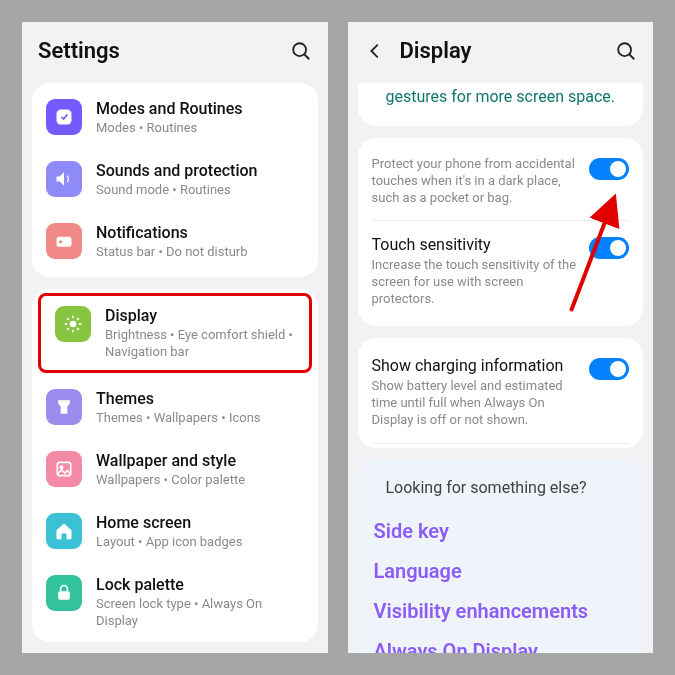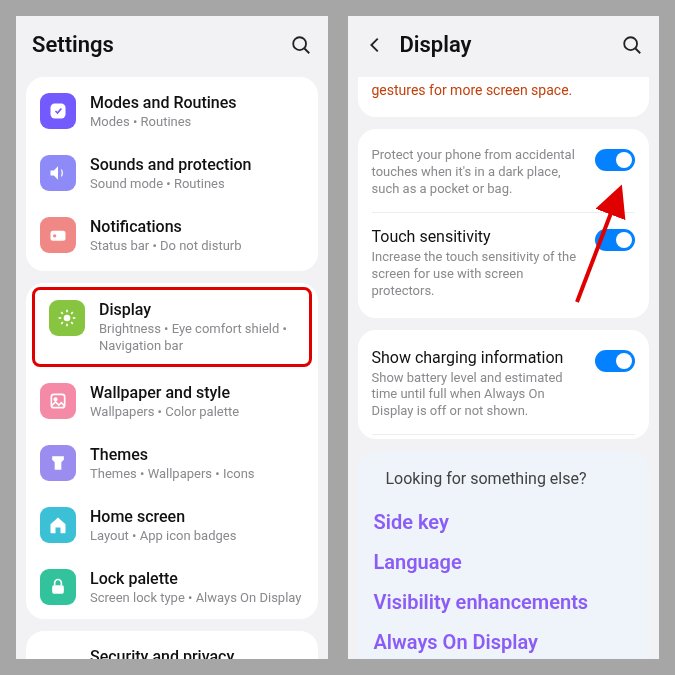--- a/index.html
+++ b/index.html
@@ -6,21 +6,21 @@
   body {
     font-family: -apple-system, BlinkMacSystemFont, "Segoe UI", Roboto, sans-serif;
     background: #a6a6a6;
     width: 675px;
     height: 675px;
     overflow: hidden;
   }
   .container {
     display: flex;
     gap: 20px;
-    padding: 16px;
+    padding: 22px;
     height: 100%;
   }
   .screen {
     flex: 1;
     background: #f2f2f4;
     overflow: hidden;
     display: flex;
     flex-direction: column;
     position: relative;
   }
@@ -111,21 +111,21 @@
   .sep { height: 1px; background: #eee; margin: 0 14px;}
   .else-card {
     background: #eef4fa;
     border-radius: 18px;
     margin: 0 10px 10px 10px;
     padding: 18px 16px 10px 16px;
   }
   .else-title { font-size: 16px; color: #424242; margin-bottom: 14px; font-weight:400;margin-left:12px;}
   .else-link { font-size: 20px; color: #8b5cf6; font-weight: 600; padding: 8px 0; }
   .truncated-top { padding: 0 14px 14px 14px; }
-  .truncated-top .sdesc2 { font-size: 14px; color:#c2410c; line-height:1.3; }
+  .truncated-top .sdesc2 { font-size: 16px; color:#0f766e; line-height:1.3;text-align:center; }
   .arrow {
     position: absolute;
     pointer-events: none;
     z-index: 5;
   }
 </style>
 </head>
 <body>
 
 <div class="container">
@@ -203,42 +203,42 @@
               </svg>
           </div>
           <div class="text-col">
             <div class="title">Display</div>
             <div class="sub">Brightness  •  Eye comfort shield  •  Navigation bar</div>
           </div>
         </div>
       </div>
 
       <div class="row">
+        <div class="icon-wrap" style="background:#9b8cf0">
+          <svg width="20" height="20" viewBox="0 0 24 24" fill="#fff">
+              <path d="M5 4h14v4l-3 3v9H8v-9L5 8V4z"></path>
+            </svg>
+        </div>
+        <div class="text-col">
+          <div class="title">Themes</div>
+          <div class="sub">Themes  •  Wallpapers  •  Icons</div>
+        </div>
+      </div>
+
+      <div class="row">
         <div class="icon-wrap" style="background:#f58aa6">
           <svg width="20" height="20" viewBox="0 0 24 24" fill="none" stroke="#fff" stroke-width="2">
               <rect x="4" y="4" width="16" height="16" rx="3"></rect>
               <circle cx="9" cy="10" r="1.5" fill="#fff"></circle>
               <path d="M4 18l5-5 4 4 3-3 4 4"></path>
             </svg>
         </div>
         <div class="text-col">
           <div class="title">Wallpaper and style</div>
           <div class="sub">Wallpapers  •  Color palette</div>
-        </div>
-      </div>
-
-      <div class="row">
-        <div class="icon-wrap" style="background:#9b8cf0">
-          <svg width="20" height="20" viewBox="0 0 24 24" fill="#fff">
-              <path d="M5 4h14v4l-3 3v9H8v-9L5 8V4z"></path>
-            </svg>
-        </div>
-        <div class="text-col">
-          <div class="title">Themes</div>
-          <div class="sub">Themes  •  Wallpapers  •  Icons</div>
         </div>
       </div>
 
       <div class="row">
         <div class="icon-wrap" style="background:#3cc0d6">
           <svg width="20" height="20" viewBox="0 0 24 24" fill="#fff">
               <path d="M3 11l9-8 9 8v10a1 1 0 01-1 1h-5v-7h-6v7H4a1 1 0 01-1-1V11z"></path>
             </svg>
         </div>
         <div class="text-col">

